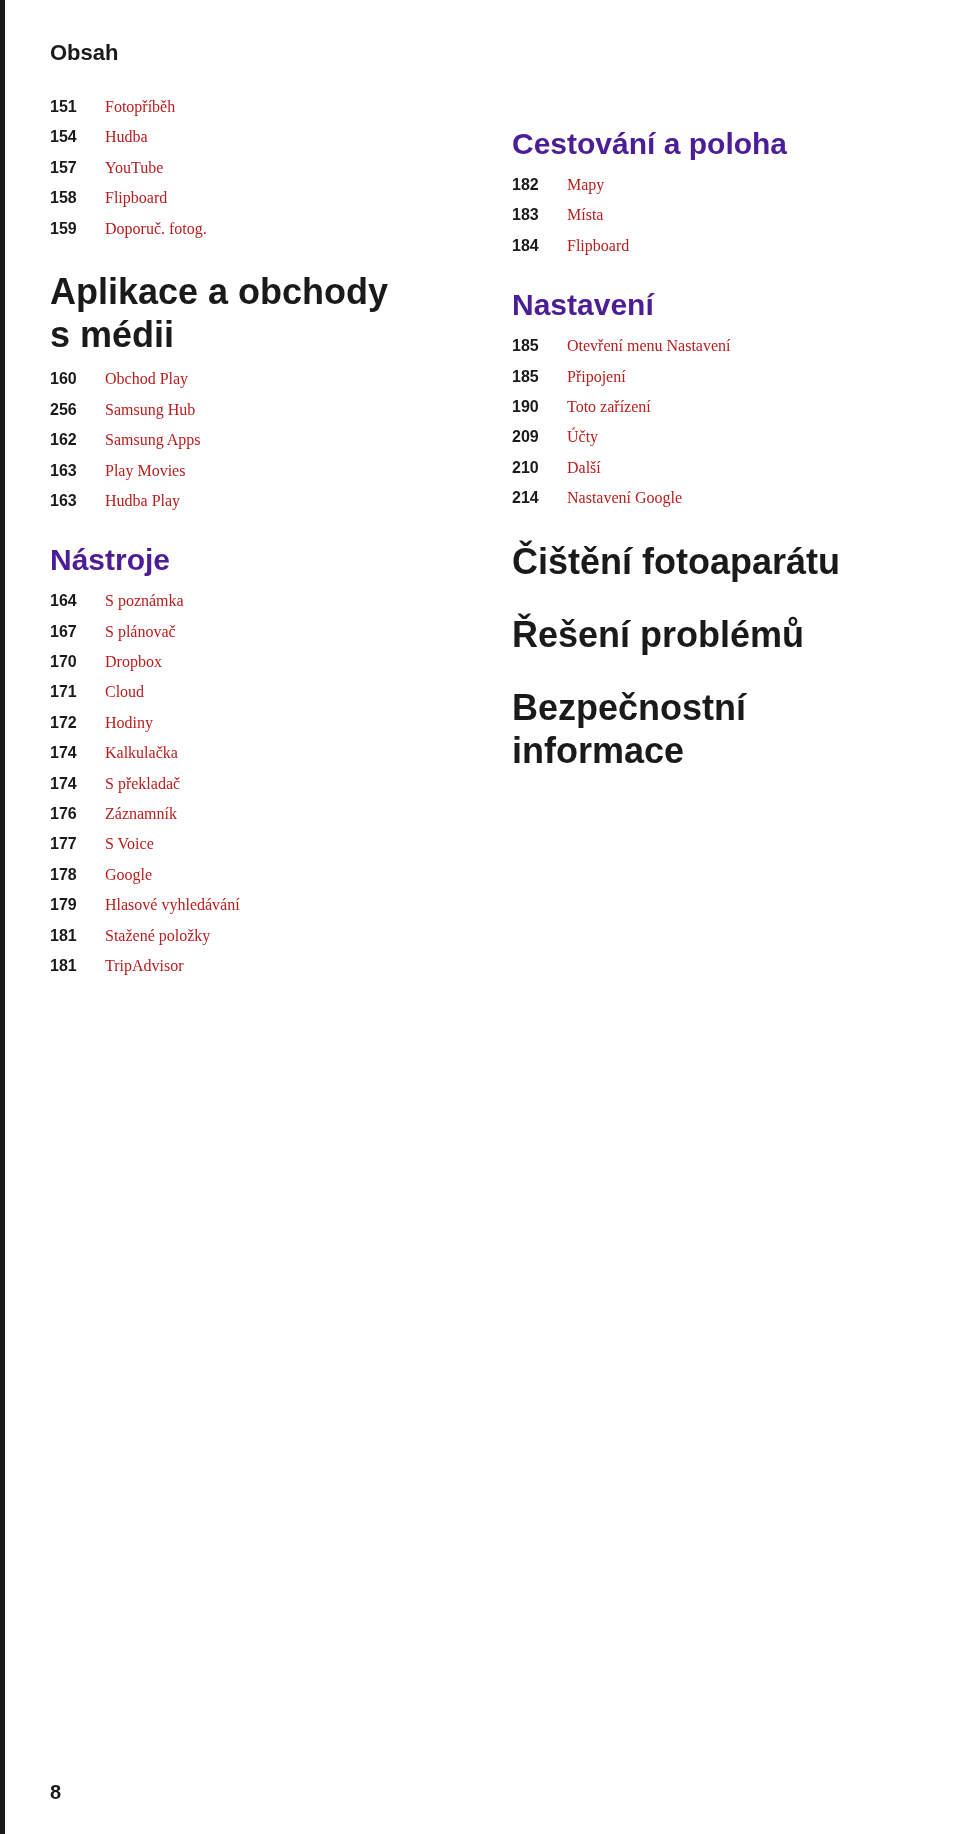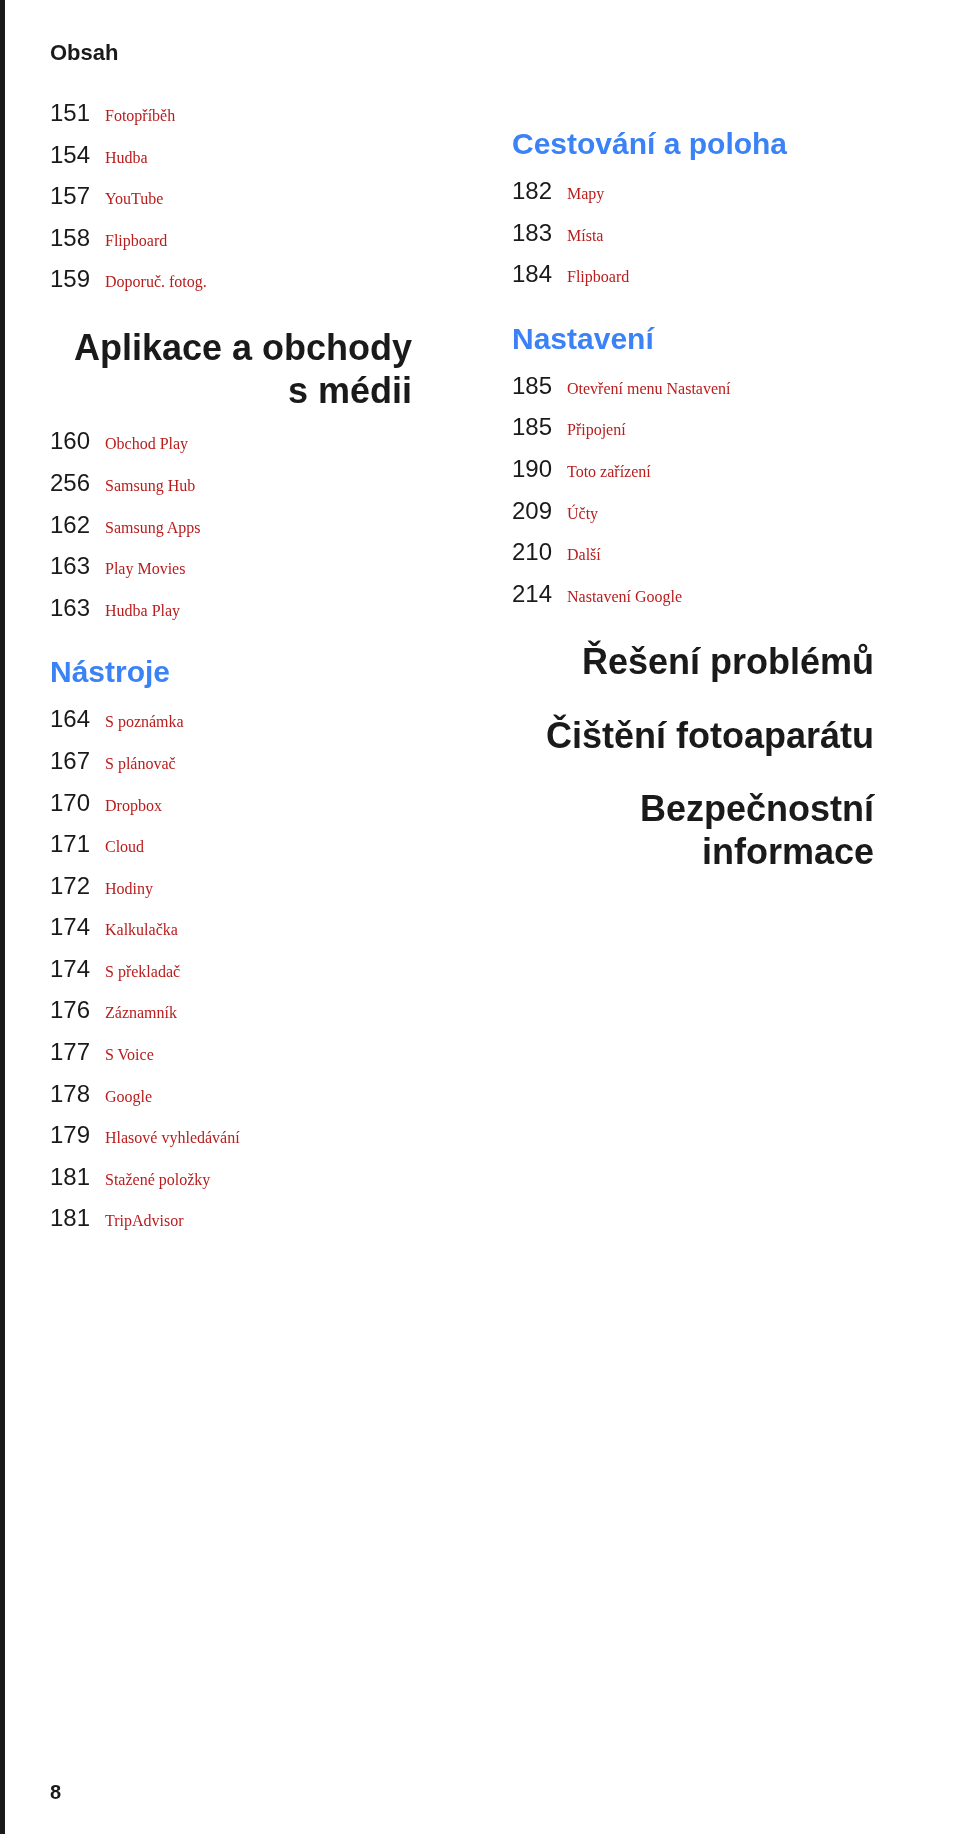--- a/index.html
+++ b/index.html
@@ -54,39 +54,39 @@
       padding-right: 20px;
     }
 
     .right-column {
       padding-left: 20px;
     }
 
     .section-heading {
       font-size: 30px;
       font-weight: bold;
-      color: #3b82f6;
+      color: #4c1d95;
       margin-bottom: 12px;
       margin-top: 30px;
       line-height: 1.2;
     }
 
     .toc-item {
       display: flex;
       align-items: baseline;
       margin-bottom: 8px;
       font-size: 20px;
       line-height: 1.4;
     }
 
     .toc-number {
       min-width: 55px;
-      font-size: 24px;
-      color: #1a1a1a;
-      font-weight: normal;
+      font-size: 16px;
+      color: #1a1a1a;
+      font-weight: bold;
     }
 
     .toc-text {
       font-size: 16px;
       color: #b91c1c;
       font-weight: normal;
       font-family: Liberation Serif, serif;
     }
 
     .section-block {
@@ -102,21 +102,20 @@
       color: #1a1a1a;
     }
 
     .heading-multiline {
       font-size: 36px;
       font-weight: bold;
       color: #1a1a1a;
       margin-bottom: 12px;
       margin-top: 30px;
       line-height: 1.2;
-      text-align: right;
     }
 
     .items-group {
       margin-bottom: 18px;
     }
   </style>
 </head>
 <body>
 
 <div class="page-container">
@@ -288,25 +287,25 @@
               <span class="toc-text">Další</span>
             </div>
             <div class="toc-item">
               <span class="toc-number">214</span>
               <span class="toc-text">Nastavení Google</span>
             </div>
           </div>
       </div>
 
       <div class="section-block">
+        <div class="heading-multiline">Čištění fotoaparátu</div>
+      </div>
+
+      <div class="section-block">
         <div class="heading-multiline">Řešení problémů</div>
-      </div>
-
-      <div class="section-block">
-        <div class="heading-multiline">Čištění fotoaparátu</div>
       </div>
 
       <div class="section-block">
         <div class="heading-multiline">Bezpečnostní informace</div>
       </div>
 
     </div>
 
   </div>
 

